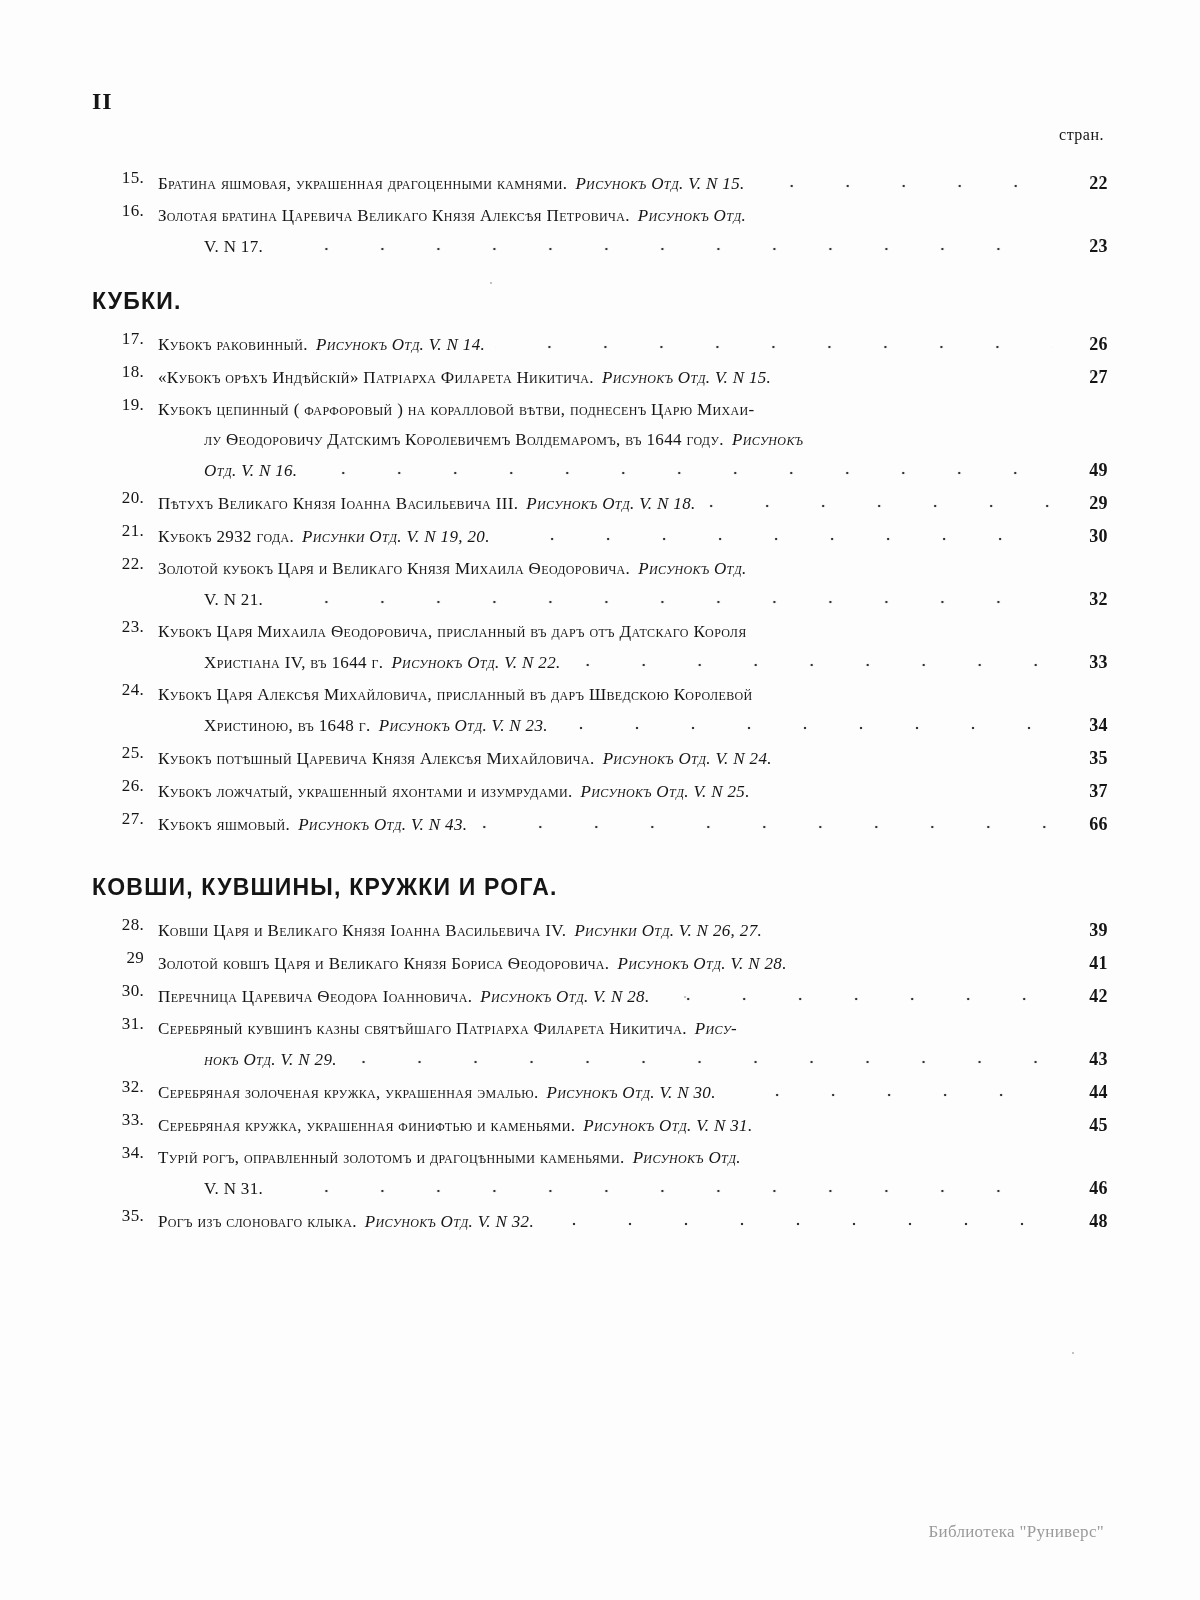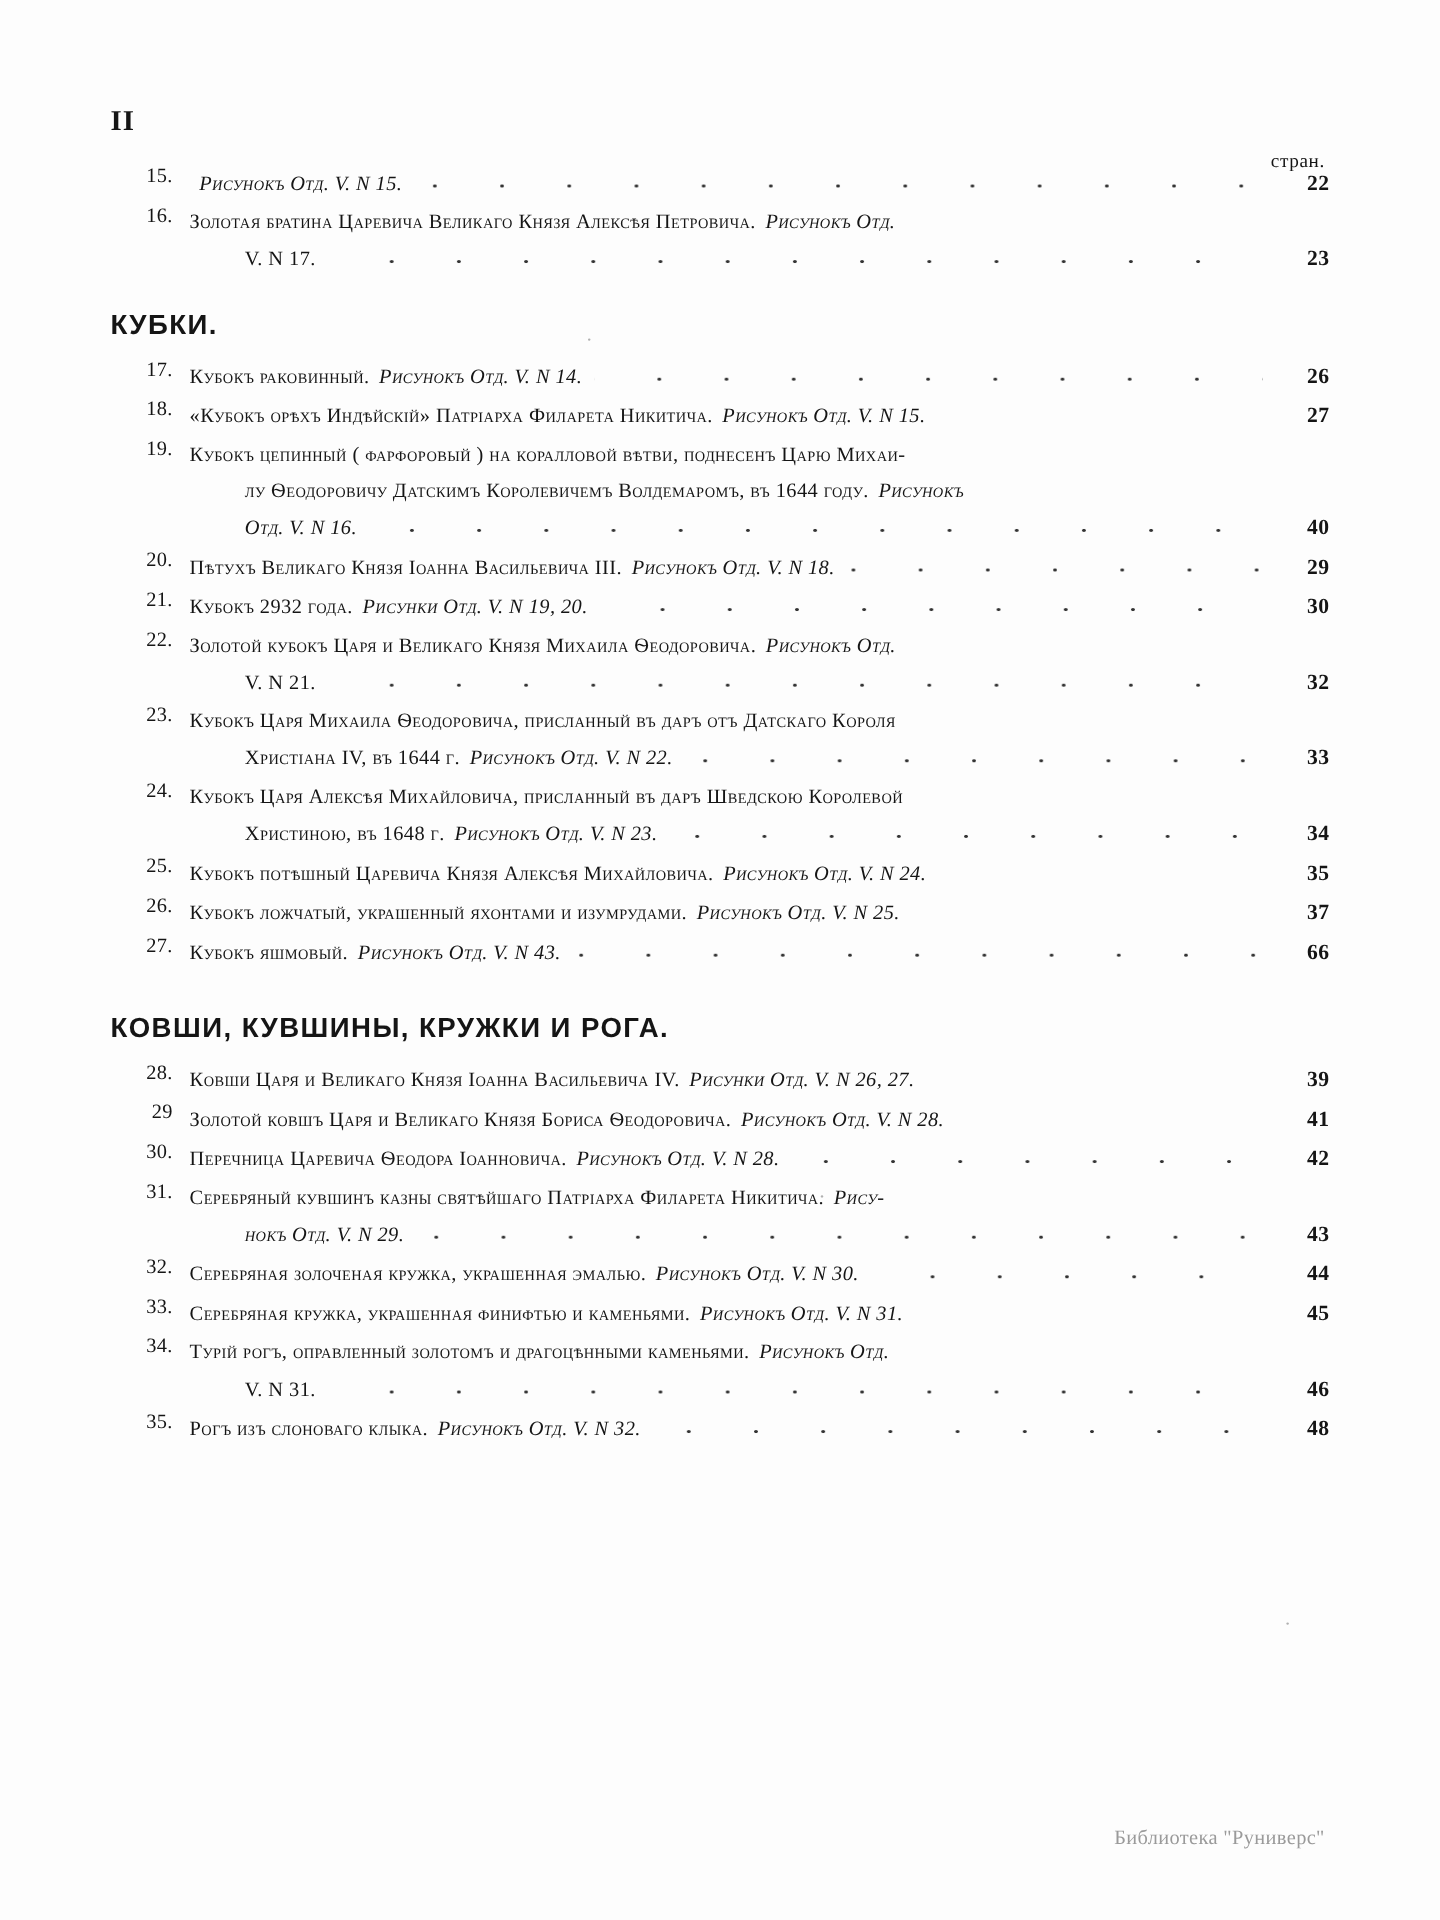--- a/index.html
+++ b/index.html
@@ -27,21 +27,21 @@
   .col-header {
     position: absolute;
     right: 96px;
     top: 126px;
     font-size: 16px;
     letter-spacing: 0.5px;
   }
   .content {
     position: absolute;
     left: 92px;
-    top: 137px;
+    top: 168px;
     width: 1016px;
   }
   .entry {
     display: flex;
     align-items: flex-start;
     margin-bottom: 2px;
   }
   .entry .num {
     width: 52px;
     flex: 0 0 52px;
@@ -131,20 +131,21 @@
 <div class="page">
 
   <div class="page-number">II</div>
   <div class="col-header">стран.</div>
 
   <div class="content">
       <div class="entry">
         <div class="num">15.</div>
         <div class="body">
           <div class="line">
+            <span class="txt">Братина яшмовая, украшенная драгоценными камнями.</span>
             <span class="txt ital" style="margin-left: 8px;">Рисунокъ Отд. V. N 15.</span>
             <span class="dots"></span>
             <span class="pg">22</span>
           </div>
         </div>
       </div>
       <div class="entry">
         <div class="num">16.</div>
         <div class="body">
           <div class="line">
@@ -193,21 +194,21 @@
           </div>
           <div class="line cont">
             <span class="txt">лу Ѳеодоровичу Датскимъ Королевичемъ Волдемаромъ, въ 1644 году.</span>
             <span class="txt ital" style="margin-left: 8px;">Рисунокъ</span>
             <span class="dots" style="visibility: hidden;"></span>
             <span class="pg"></span>
           </div>
           <div class="line cont">
             <span class="txt ital">Отд. V. N 16.</span>
             <span class="dots"></span>
-            <span class="pg">40</span>
+            <span class="pg">49</span>
           </div>
         </div>
       </div>
       <div class="entry">
         <div class="num">20.</div>
         <div class="body">
           <div class="line">
             <span class="txt">Пѣтухъ Великаго Князя Іоанна Васильевича III.</span>
             <span class="txt ital" style="margin-left: 8px;">Рисунокъ Отд. V. N 18.</span>
             <span class="dots"></span>

